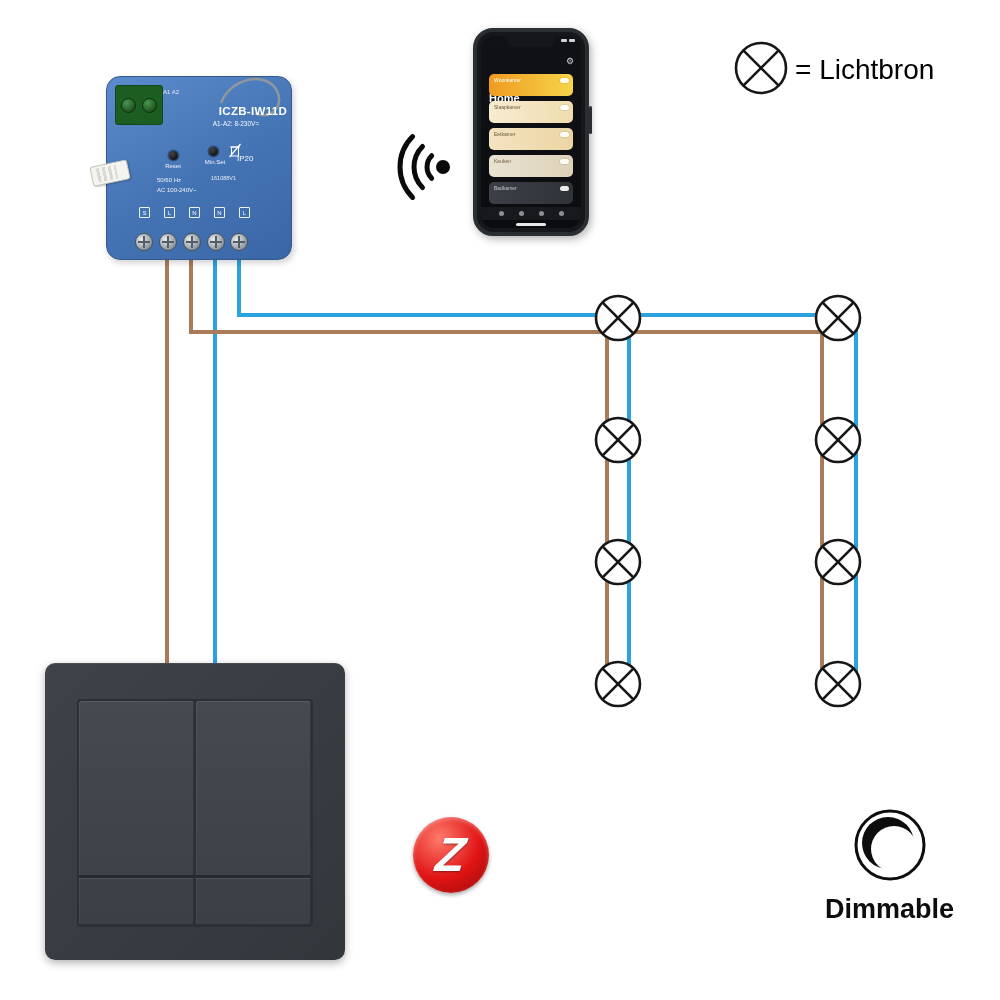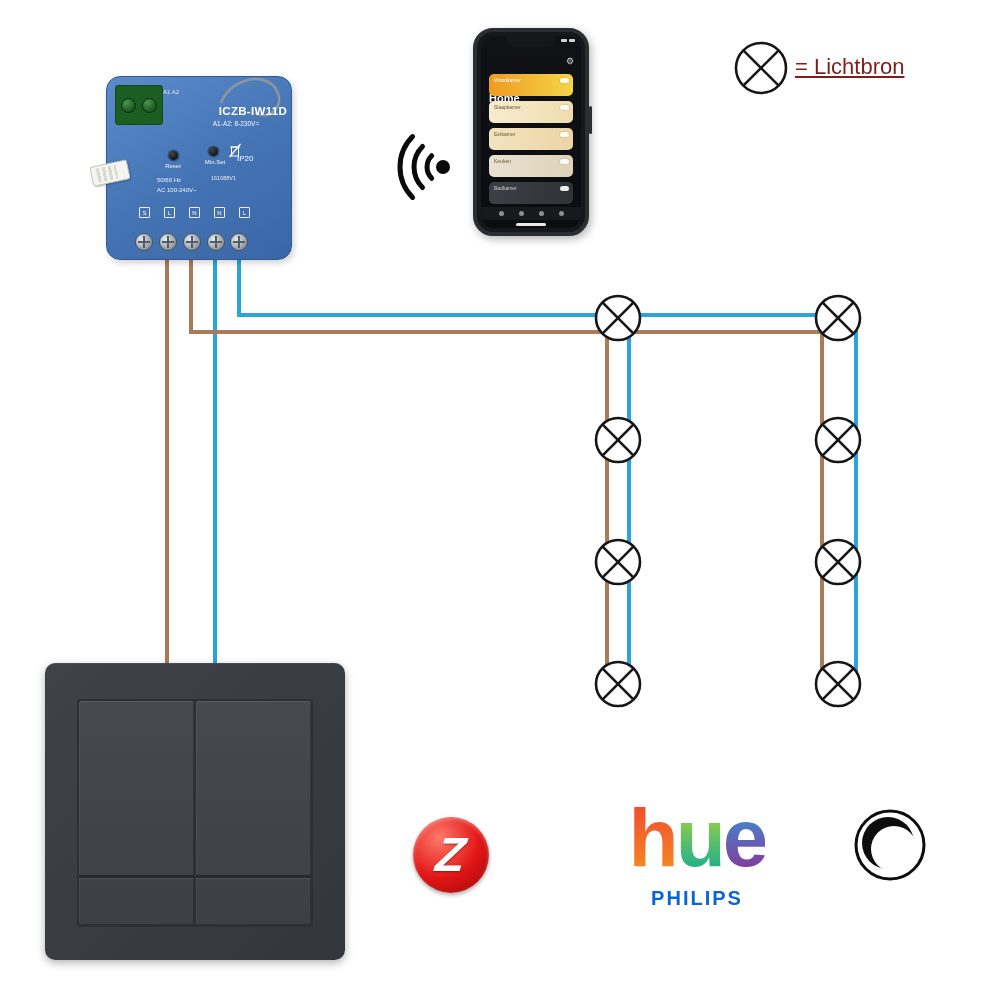--- a/index.html
+++ b/index.html
@@ -3,21 +3,21 @@
 <meta charset="utf-8">
 <style>
   html,body{margin:0;padding:0;background:#fff;}
   .canvas{position:relative;width:1000px;height:1000px;background:#fff;overflow:hidden;
           font-family:"Liberation Sans", sans-serif;}
   .abs{position:absolute;}
   svg{display:block;}
   #diagram-svg{position:absolute;left:0;top:0;z-index:1;}
 
   
-  .legend-text{left:795px;top:54px;font-size:22px;color:#7f1d1d;z-index:2;text-decoration:underline;}
+  .legend-text{left:795px;top:54px;font-size:28px;color:#000000;z-index:2;}
 
   
   .module{left:106px;top:76px;width:184px;height:182px;z-index:2;
           background:linear-gradient(150deg,#5b8bca 0%,#4473b4 55%,#3a66a6 100%);
           border-radius:14px;border:1px solid #33598f;box-shadow:2px 3px 6px rgba(0,0,0,.18);}
   .module .t{position:absolute;color:#fff;line-height:1.1;}
   .mod-model{left:78px;top:28px;width:102px;font-size:11.5px;font-weight:bold;text-align:right;letter-spacing:.3px;}
   .mod-range{left:78px;top:43px;width:102px;font-size:6.5px;text-align:center;opacity:.95;}
   .mod-freq{left:50px;top:100px;font-size:6px;opacity:.9;}
   .mod-code{left:104px;top:98px;font-size:5.5px;opacity:.85;}
@@ -276,26 +276,23 @@
       <div class="rocker right"></div>
     </div>
   </div>
 
   <div class="abs zigbee">
     <div class="zigbee-circle">
       <span class="zigbee-z">Z</span>
     </div>
   </div>
 
-  <div class="abs hue">
-    <div class="hue-word"><span class="hue-h">h</span><span class="hue-u">u</span><span class="hue-e">e</span></div>
-    <div class="philips">PHILIPS</div>
-  </div>
 
   <div class="abs dimmable">
     <svg width="84" height="84" style="display:inline-block">
       <circle cx="42" cy="41" r="34" fill="none" stroke="#0d0d0d" stroke-width="3"></circle>
       <circle cx="40" cy="39" r="26" fill="#0d0d0d"></circle>
       <circle cx="46" cy="45" r="23" fill="#ffffff"></circle>
     </svg>
+    <div class="dimmable-label">Dimmable</div>
   </div>
 
 </div>
 
 </body></html>

